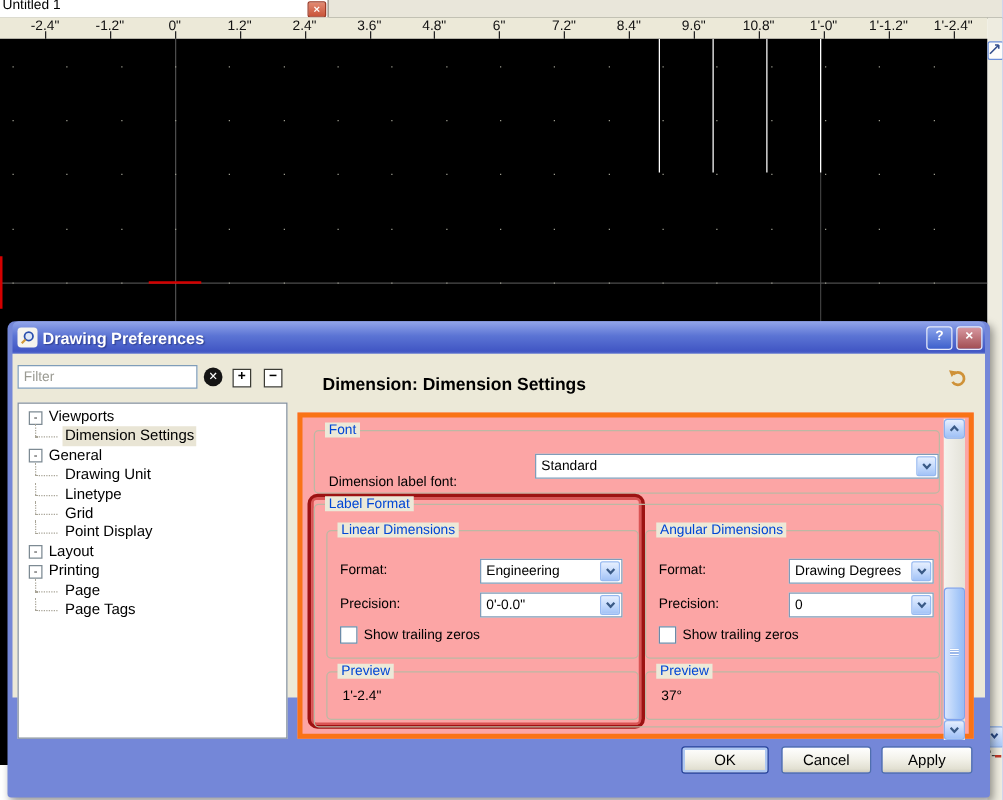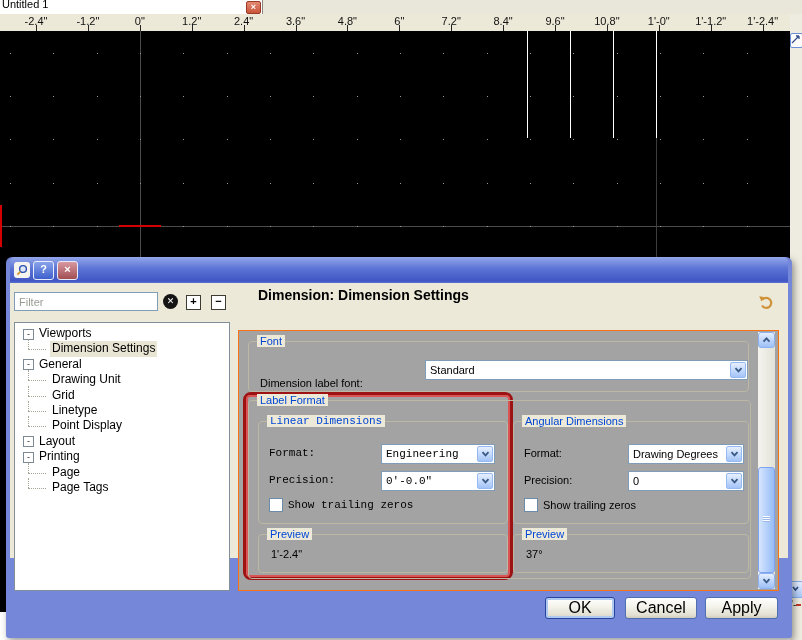--- a/index.html
+++ b/index.html
@@ -36,35 +36,35 @@
   .tbtn.close{background:linear-gradient(#d898a0,#a14e52);}
   .dlg-body{position:relative;width:778px;height:275px;background:#ece9d8;}
   
   .filter-input{position:absolute;left:4px;top:9px;width:144px;height:19px;box-sizing:border-box;border:1px solid #7f9db9;
                 background:#fff;font-size:11px;padding:0 4px;font-family:inherit;color:#333;}
   .filter-input::placeholder{color:#9a9a92;}
   .icon-clear{position:absolute;left:153px;top:11px;width:15px;height:15px;background:#141414;border-radius:50%;
               color:#fff;font-size:9px;font-weight:bold;line-height:15px;text-align:center;cursor:pointer;}
   .icon-exp{position:absolute;top:12px;width:13px;height:13px;background:#fff;border:1px solid #3c3c34;
             font-size:11px;font-weight:bold;line-height:11px;text-align:center;cursor:pointer;}
-  .heading{position:absolute;left:228px;top:4px;font-size:14px;font-weight:bold;padding-left:20px;}
+  .heading{position:absolute;left:228px;top:16px;font-size:14px;font-weight:bold;padding-left:20px;}
   .icon-undo{position:absolute;left:748px;top:12px;width:16px;height:15px;cursor:pointer;}
   
   .tree{position:absolute;left:4px;top:39px;width:216px;height:269px;box-sizing:border-box;background:#fff;
         border:1px solid #828f9b;padding-top:3px;font-size:12px;overflow:hidden;}
   .tree-item{position:relative;height:15.4px;line-height:15.4px;white-space:nowrap;cursor:pointer;}
   .tree-item .tree-box{position:absolute;left:8px;top:2.5px;width:9px;height:9px;border:1px solid #7d8a93;background:#fff;
         font-size:9px;line-height:8px;text-align:center;color:#222;}
   .tree-item.l0 .tree-label{position:absolute;left:24px;}
   .tree-item.l1 .tree-label{position:absolute;left:37px;}
   .tree-item.l1::before{content:'';position:absolute;left:13px;top:-2px;height:10px;border-left:1px dotted #a8a497;}
   .tree-item.l1::after{content:'';position:absolute;left:13px;top:8px;width:18px;border-top:1px dotted #a8a497;}
   .tree-item.selected .tree-label{background:#e9e5d5;padding:0 2px;margin-left:-2px;}
   
-  .panel{position:absolute;left:228px;top:47px;width:541px;height:261px;box-sizing:border-box;border:1px solid #f97316;background:#a3a3a3;}
+  .panel{position:absolute;left:228px;top:47px;width:541px;height:261px;box-sizing:border-box;border:4px solid #f97316;background:#fca5a5;}
   .grp{position:absolute;border:1px solid #bcb8a4;border-radius:4px;}
   .grp-label{position:absolute;top:-7px;left:8px;background:#ece9d8;color:#0046d5;font-size:11px;padding:0 3px;white-space:nowrap;}
   .flabel{position:absolute;font-size:11px;color:#000;white-space:nowrap;}
   .combo{position:absolute;height:20px;box-sizing:border-box;background:#fff;border:1px solid #7f9db9;cursor:pointer;}
   .combo-val{position:absolute;left:4px;top:3px;font-size:11px;white-space:nowrap;}
   .combo-arrow{position:absolute;right:1px;top:1px;bottom:1px;width:16px;border-radius:2px;
                background:linear-gradient(#e6effe,#c6dbfc 50%,#a3c3f7);border:1px solid #96b9f1;box-sizing:border-box;
                display:flex;align-items:center;justify-content:center;}
   .checkbox{position:absolute;width:12px;height:12px;background:#fff;border:1px solid #6c8ba8;cursor:pointer;}
   .preview-val{position:absolute;font-size:11px;}
@@ -75,21 +75,21 @@
   .vscroll{position:absolute;right:3px;top:1px;width:17px;height:257px;background:linear-gradient(90deg,#f4f3ee,#e3e2d8);}
   .sb-btn{position:absolute;left:0;width:17px;height:16px;background:linear-gradient(#e6effe,#bcd4fa 55%,#9ec0f6);
           border:1px solid #8cb0f0;border-radius:3px;box-sizing:border-box;display:flex;align-items:center;justify-content:center;cursor:pointer;}
   .sb-up{top:0;} .sb-down{bottom:0;}
   .sb-thumb{position:absolute;left:0;top:135px;width:17px;height:106px;border:1px solid #7da2ef;border-radius:3px;box-sizing:border-box;
             background:linear-gradient(90deg,#d7e5fd,#aecdf9 60%,#96bbf6);cursor:grab;}
   .sb-thumb::after{content:'';position:absolute;left:4px;right:4px;top:48px;height:6px;
             background:repeating-linear-gradient(#fff 0 1px,#9cb8ea 1px 2px);}
   
   .btn{position:absolute;top:314px;height:22px;box-sizing:border-box;border:1px solid #4f6fae;border-radius:3px;
-       background:linear-gradient(#ffffff,#f3f2ea 45%,#e2e0d2 85%,#cfccbe);font-size:16px;font-family:inherit;cursor:pointer;}
+       background:linear-gradient(#ffffff,#f3f2ea 45%,#e2e0d2 85%,#cfccbe);font-size:12px;font-family:inherit;cursor:pointer;}
   .btn.focused{box-shadow:inset 0 0 0 2px #aec8f2;border-color:#27459c;}
   svg{display:block;}
 </style>
 </head>
 <body>
 
 <div id="screen">
 
   <div class="tabbar">
     <div class="tab">
@@ -249,20 +249,21 @@
   </div>
 
   <div class="dialog">
     <div class="dlg-title">
       <span class="app-icon">
         <svg width="12" height="12" viewBox="0 0 12 12">
             <circle cx="7" cy="5" r="3.4" fill="#dfe8f8" stroke="#2a4fae" stroke-width="1.4"></circle>
             <path d="M4.4 7.6 L1.4 10.6" stroke="#d29a3a" stroke-width="1.8"></path>
           </svg>
       </span>
+      <span class="dlg-title-text">Drawing Preferences</span>
       <span class="tbtn help">?</span>
       <span class="tbtn close">×</span>
     </div>
 
     <div class="dlg-body">
 
       <input class="filter-input" placeholder="Filter" style="">
       <span class="icon-clear">✕</span>
       <span class="icon-exp" style="left:176px;">+</span>
       <span class="icon-exp" style="left:201px;">−</span>
@@ -283,24 +284,24 @@
             <span class="tree-label">Dimension Settings</span>
           </div>
           <div class="tree-item l0">
             <span class="tree-box">-</span>
             <span class="tree-label">General</span>
           </div>
           <div class="tree-item l1">
             <span class="tree-label">Drawing Unit</span>
           </div>
           <div class="tree-item l1">
+            <span class="tree-label">Linetype</span>
+          </div>
+          <div class="tree-item l1">
             <span class="tree-label">Grid</span>
-          </div>
-          <div class="tree-item l1">
-            <span class="tree-label">Linetype</span>
           </div>
           <div class="tree-item l1">
             <span class="tree-label">Point Display</span>
           </div>
           <div class="tree-item l0">
             <span class="tree-box">-</span>
             <span class="tree-label">Layout</span>
           </div>
           <div class="tree-item l0">
             <span class="tree-box">-</span>
@@ -327,21 +328,21 @@
                 </svg>
             </span>
           </div>
         </div>
 
         <div class="redbox"></div>
 
         <div class="grp" style="left:9px;top:69px;width:501px;height:177px;">
           <span class="grp-label">Label Format</span>
 
-          <div class="grp" style="left:9px;top:20px;width:248px;height:101px;font-family:Liberation Mono, monospace;">
+          <div class="grp" style="left:9px;top:20px;width:248px;height:101px;">
             <span class="grp-label">Linear Dimensions</span>
             <span class="flabel" style="left:10px;top:25px;">Format:</span>
             <div class="combo" style="left:122px;top:22px;width:114px;">
               <span class="combo-val">Engineering</span>
               <span class="combo-arrow">
                 <svg width="9" height="6" viewBox="0 0 9 6">
                     <path d="M1.5 1.2 L4.5 4.4 L7.5 1.2" stroke="#3a5a86" stroke-width="1.8" fill="none"></path>
                   </svg>
               </span>
             </div>

